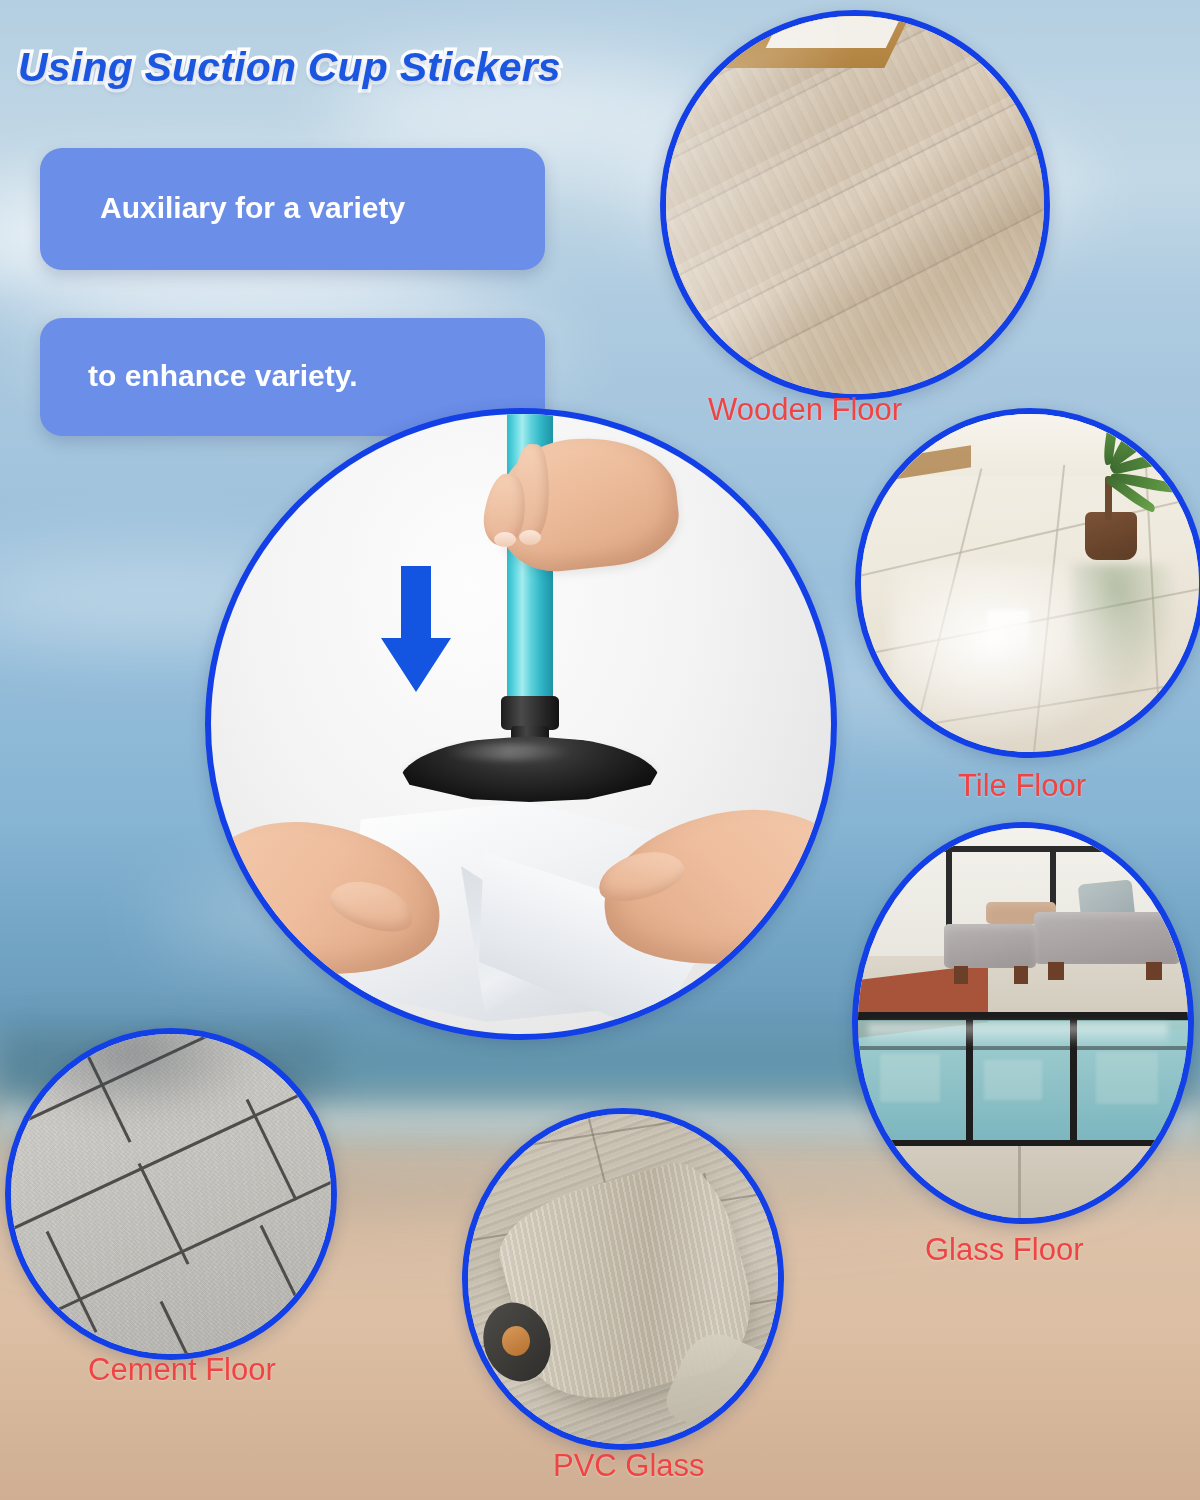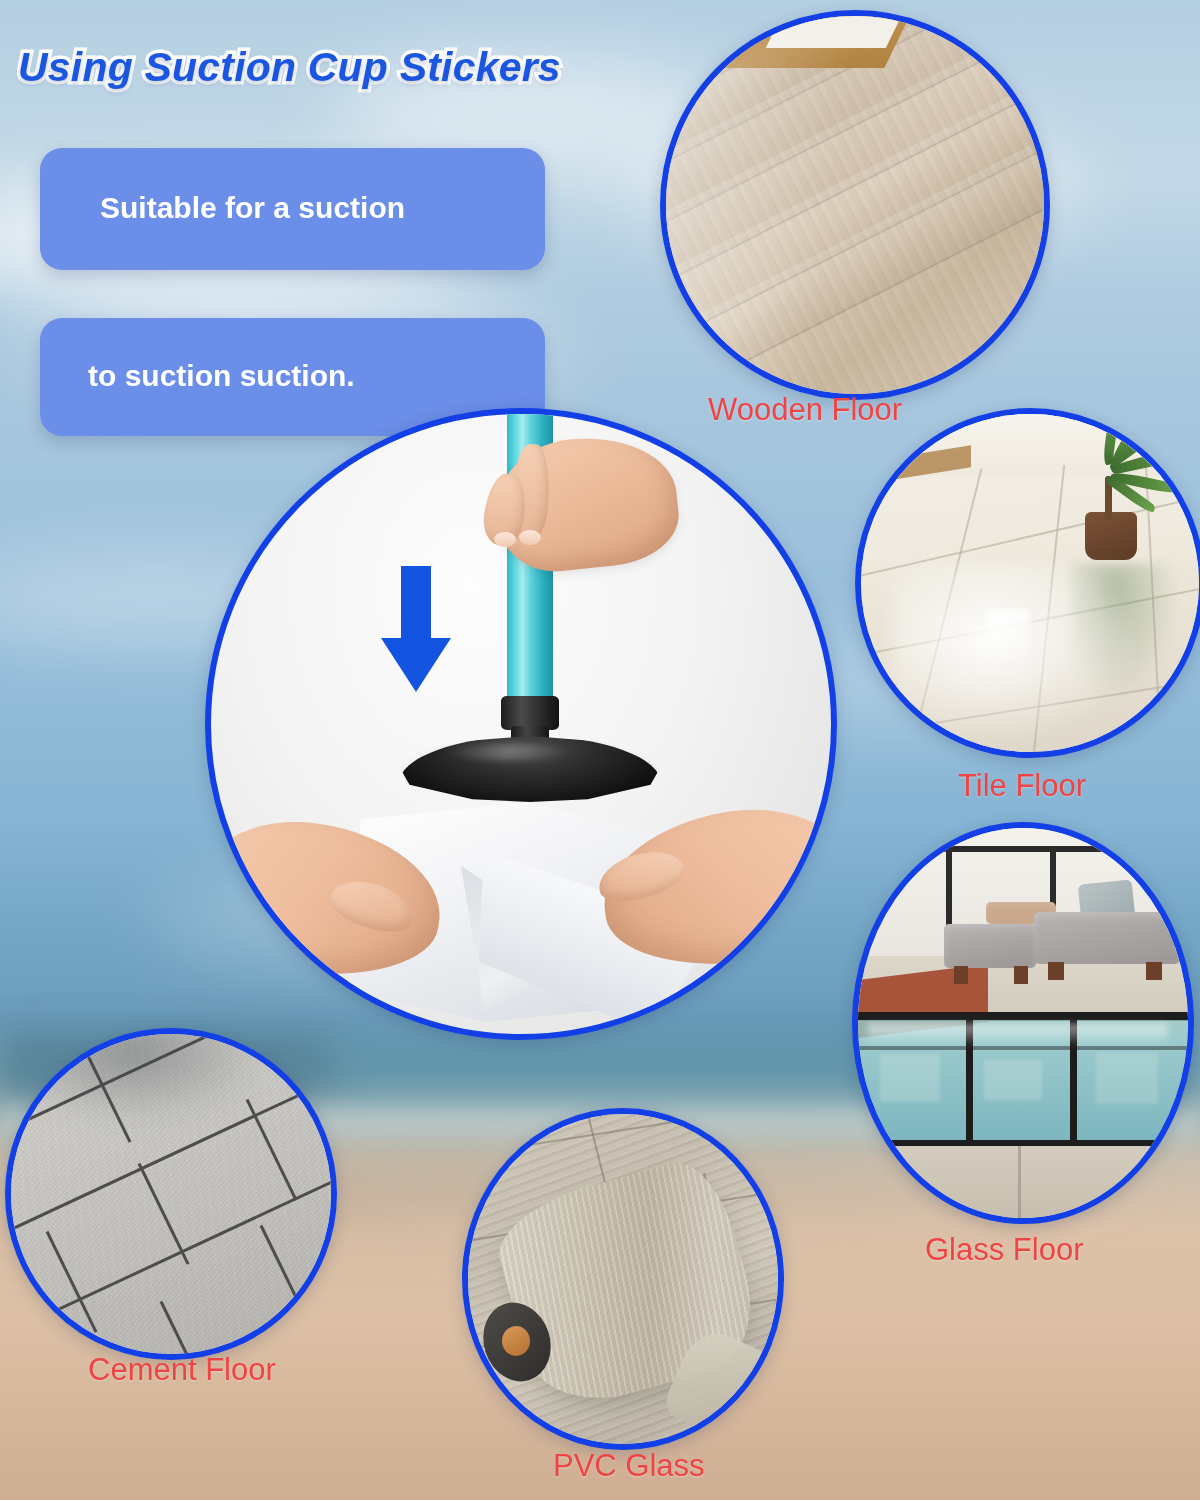--- a/index.html
+++ b/index.html
@@ -252,26 +252,26 @@
   <div class="cloud c7"></div>
   <div class="dark-strip"></div>
   <div class="sea"></div>
   <div class="surf"></div>
   <div class="sand-shadow"></div>
 
   <div id="title">Using Suction Cup Stickers</div>
 
   <div class="callout" id="callout-1">
     <div>
-      <span>Suitable for a suction</span>
+      <span>Auxiliary for a variety</span>
     </div>
   </div>
   <div class="callout" id="callout-2">
     <div>
-      <span>to suction suction.</span>
+      <span>to enhance variety.</span>
     </div>
   </div>
 
   <div class="bubble" id="bubble-wood">
     <div class="wood-bg"></div>
     <div class="plank" style="top:-40px"></div>
     <div class="plank" style="top:20px"></div>
     <div class="plank" style="top:80px"></div>
     <div class="plank" style="top:140px"></div>
     <div class="plank" style="top:200px"></div>

